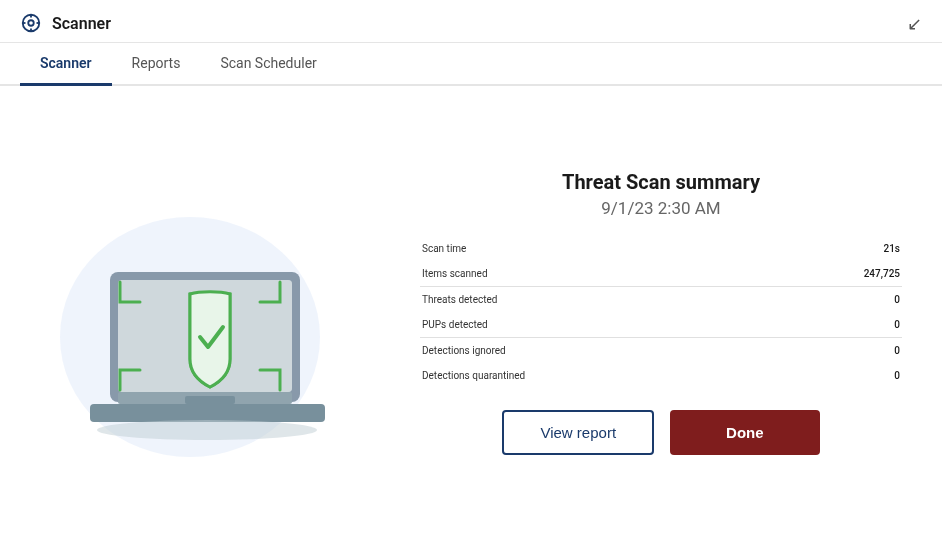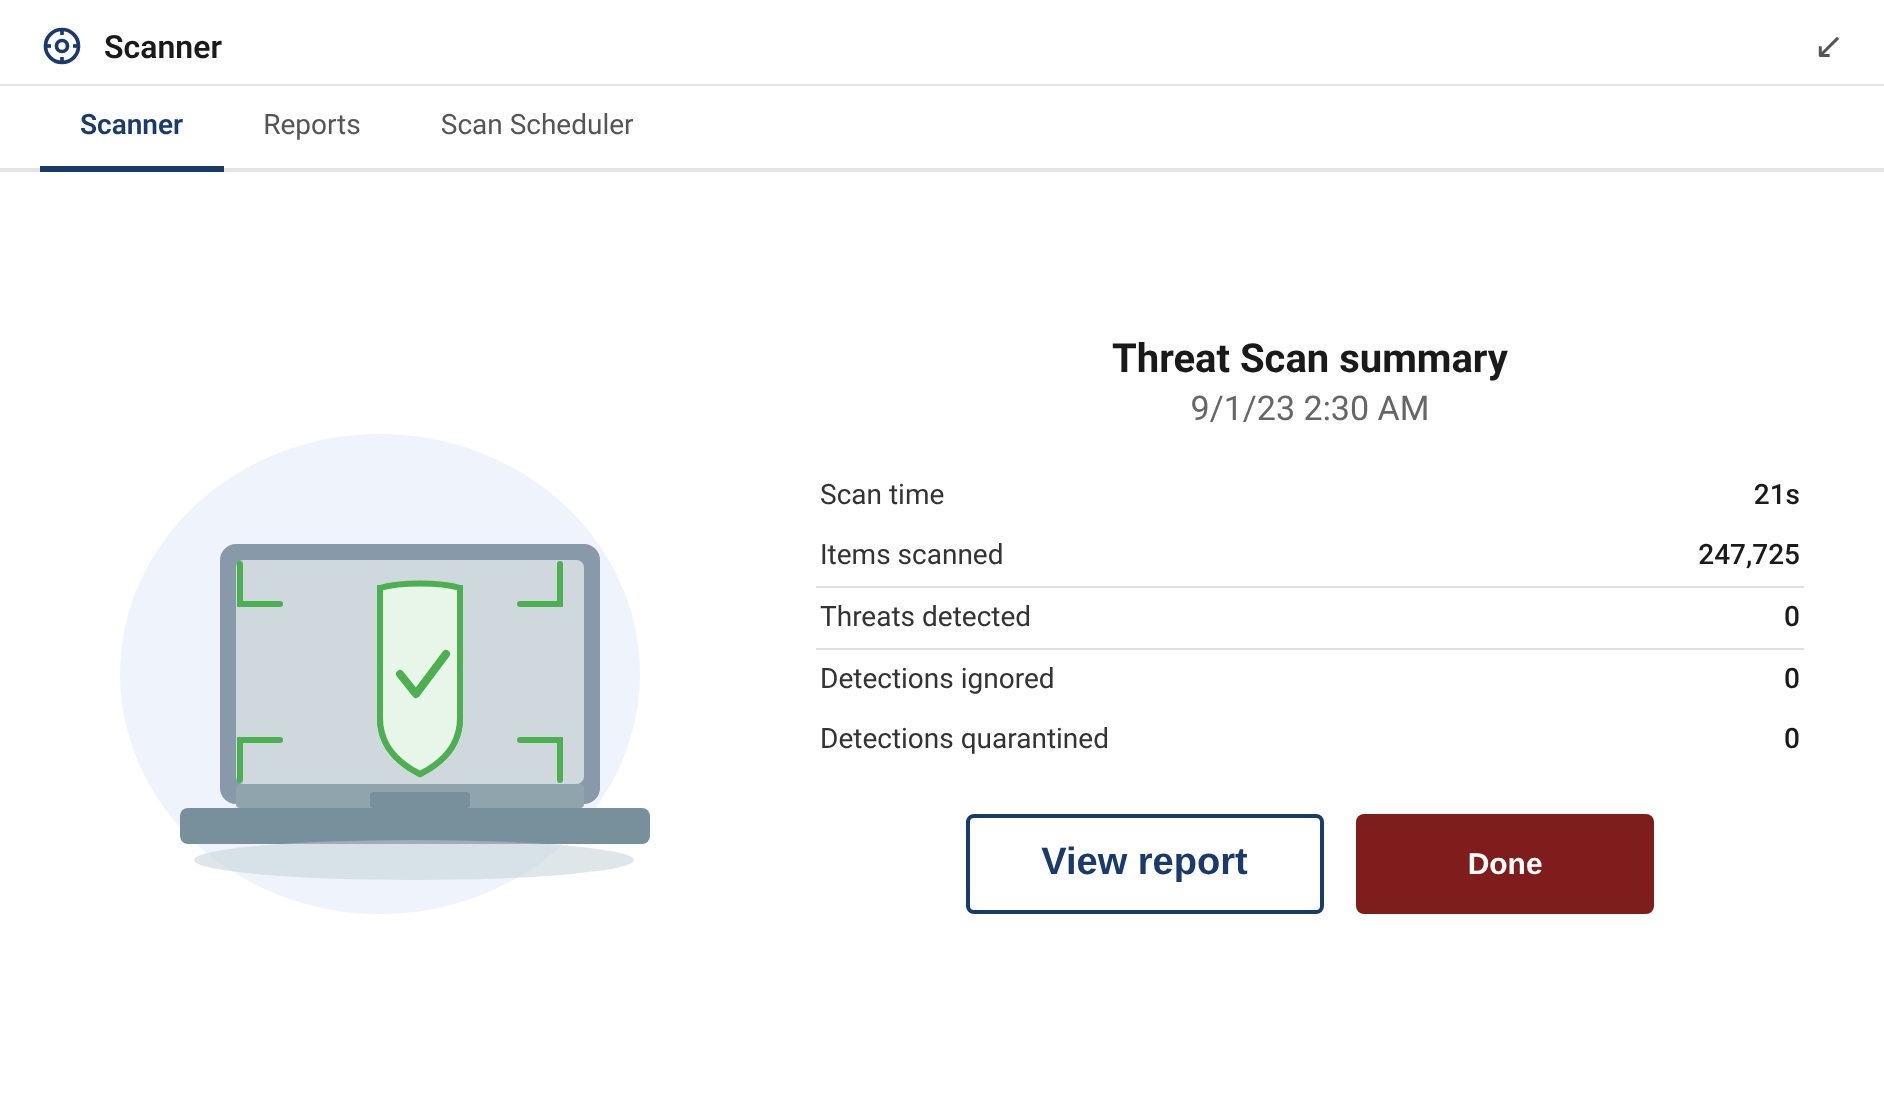--- a/index.html
+++ b/index.html
@@ -67,21 +67,21 @@
       color: #1a3a6b;
       font-weight: 600;
       border-bottom: 3px solid #1a3a6b;
     }
 
     .main-content {
       display: flex;
       align-items: center;
       padding: 20px 40px;
       height: calc(552px - 100px);
-      gap: 28px;
+      gap: 40px;
     }
 
     
     .illustration {
       flex: 0 0 320px;
       display: flex;
       align-items: center;
       justify-content: center;
       height: 100%;
       position: relative;
@@ -116,21 +116,21 @@
       margin-bottom: 18px;
     }
 
     .summary-table {
       width: 100%;
       border-collapse: collapse;
     }
 
     .summary-table tr td {
       padding: 7px 2px;
-      font-size: 14px;
+      font-size: 10px;
       color: #333;
       margin-left: 40px;
     }
 
     .summary-table tr td:last-child {
       text-align: right;
       font-weight: 500;
       color: #1a1a1a;
     }
 
@@ -145,22 +145,22 @@
       margin-top: 22px;
       justify-content: center;
     }
 
     .btn-view-report {
       padding: 12px 36px;
       border: 2px solid #1a3a6b;
       border-radius: 4px;
       background: #ffffff;
       color: #1a3a6b;
-      font-size: 19px;
-      font-weight: 700;
+      font-size: 15px;
+      font-weight: 400;
       cursor: pointer;
     }
 
     .btn-done {
       padding: 12px 56px;
       border: none;
       border-radius: 4px;
       background: #7f1d1d;
       color: #ffffff;
       font-size: 15px;
@@ -239,20 +239,24 @@
           <td>21s</td>
         </tr>
         <tr>
           <td>Items scanned</td>
           <td>247,725</td>
         </tr>
         <tr class="divider-row">
           <td>Threats detected</td>
           <td>0</td>
         </tr>
+        <tr>
+          <td>PUPs detected</td>
+          <td>0</td>
+        </tr>
         <tr class="divider-row">
           <td>Detections ignored</td>
           <td>0</td>
         </tr>
         <tr>
           <td>Detections quarantined</td>
           <td>0</td>
         </tr>
       </tbody>
     </table>

